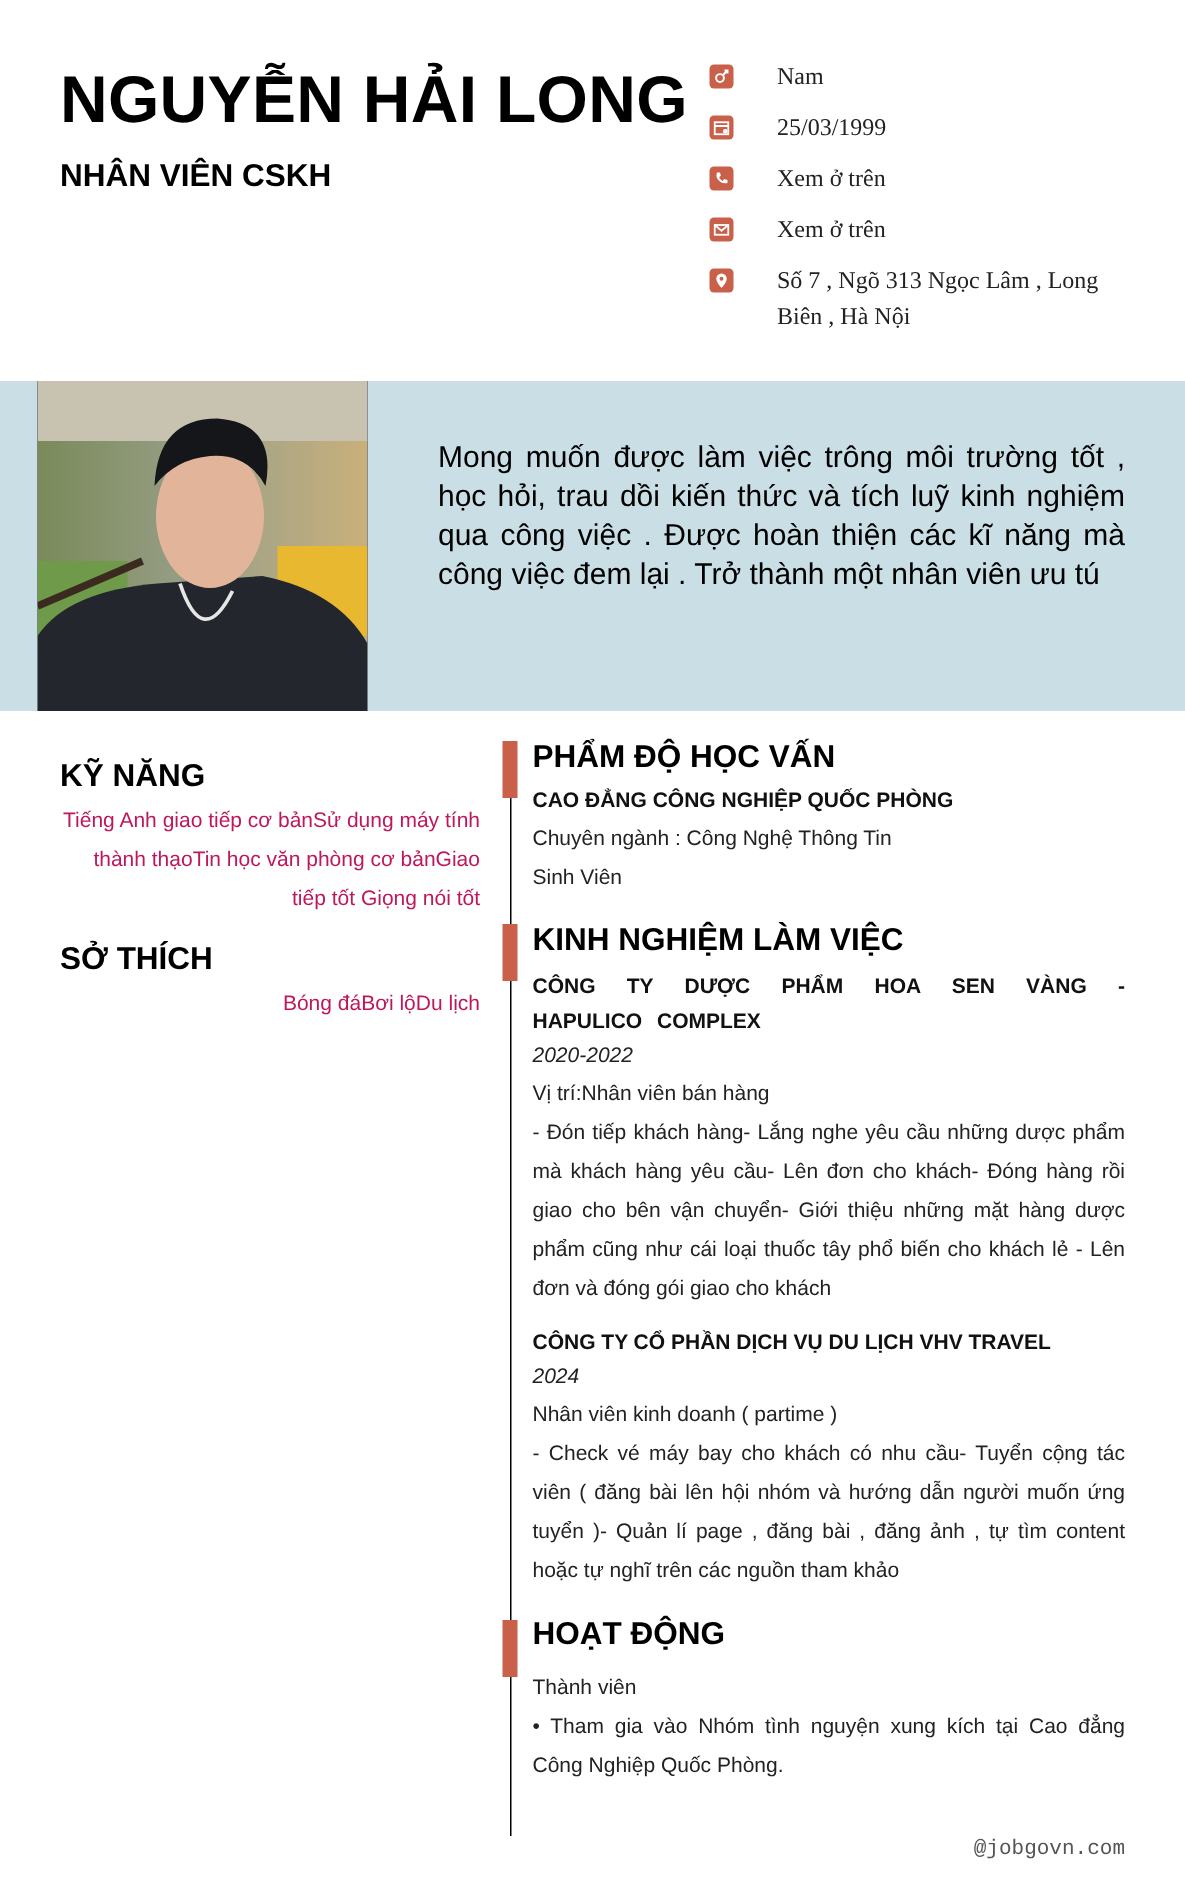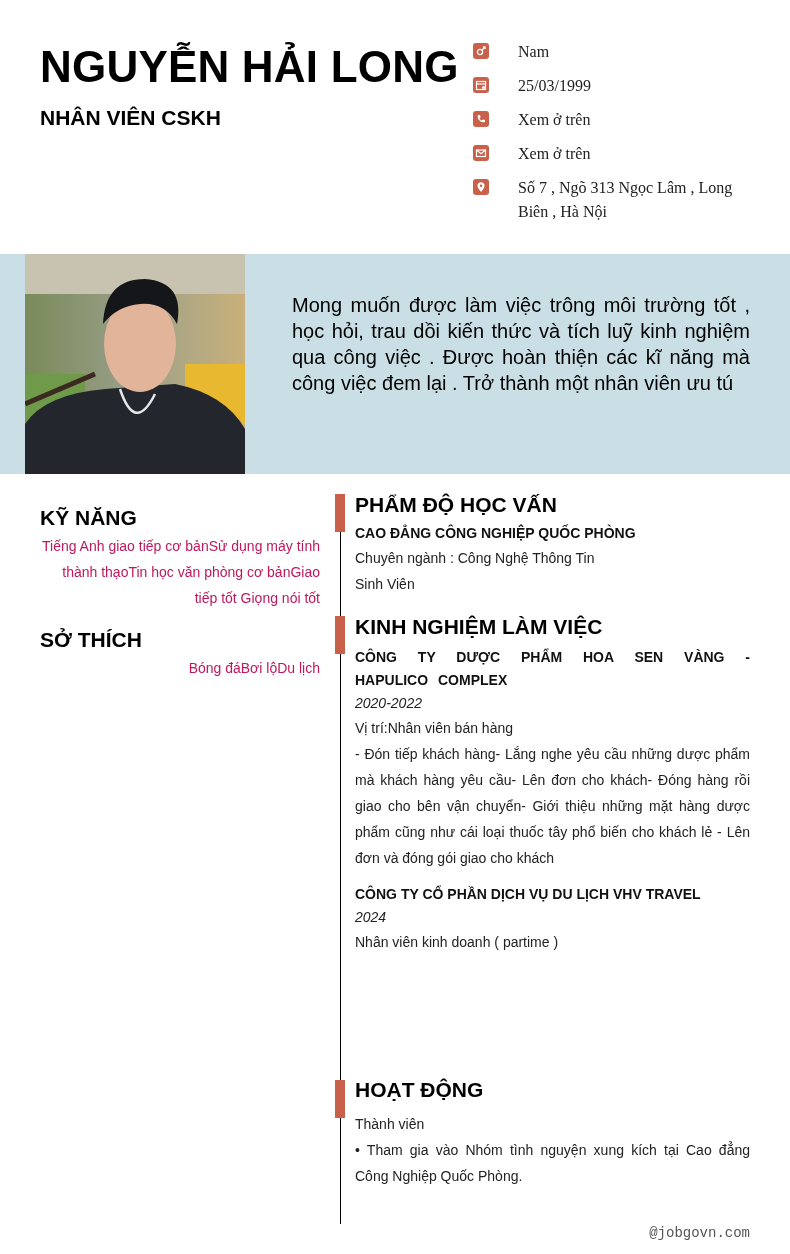--- a/index.html
+++ b/index.html
@@ -141,20 +141,21 @@
   <div style="margin-top:4px">
     <div class="org justify-wide">CÔNG TY DƯỢC PHẨM HOA SEN VÀNG - HAPULICO COMPLEX</div>
     <div class="period">2020-2022</div>
     <div class="body-t">Vị trí:Nhân viên bán hàng</div>
     <div class="body-t">- Đón tiếp khách hàng- Lắng nghe yêu cầu những dược phẩm mà khách hàng yêu cầu- Lên đơn cho khách- Đóng hàng rồi giao cho bên vận chuyển- Giới thiệu những mặt hàng dược phẩm cũng như cái loại thuốc tây phổ biến cho khách lẻ - Lên đơn và đóng gói giao cho khách</div>
   </div>
   <div style="margin-top:12px">
     <div class="org">CÔNG TY CỔ PHẦN DỊCH VỤ DU LỊCH VHV TRAVEL</div>
     <div class="period">2024</div>
     <div class="body-t">Nhân viên kinh doanh ( partime )</div>
+    <div class="body-t">- Check vé máy bay cho khách có nhu cầu- Tuyển cộng tác viên ( đăng bài lên hội nhóm và hướng dẫn người muốn ứng tuyển )-  Quản lí page , đăng bài , đăng ảnh , tự tìm content hoặc tự nghĩ trên các nguồn tham khảo</div>
   </div>
 </div>
 
 <div class="right-col" style="top:1075px">
   <div class="rc-h">HOẠT ĐỘNG</div>
   <div class="body-t" style="margin-top:6px">Thành viên</div>
   <div class="body-t">• Tham gia vào Nhóm tình nguyện xung kích tại Cao đẳng Công Nghiệp Quốc Phòng.</div>
 </div>
 
 <div class="footer">@jobgovn.com</div>

